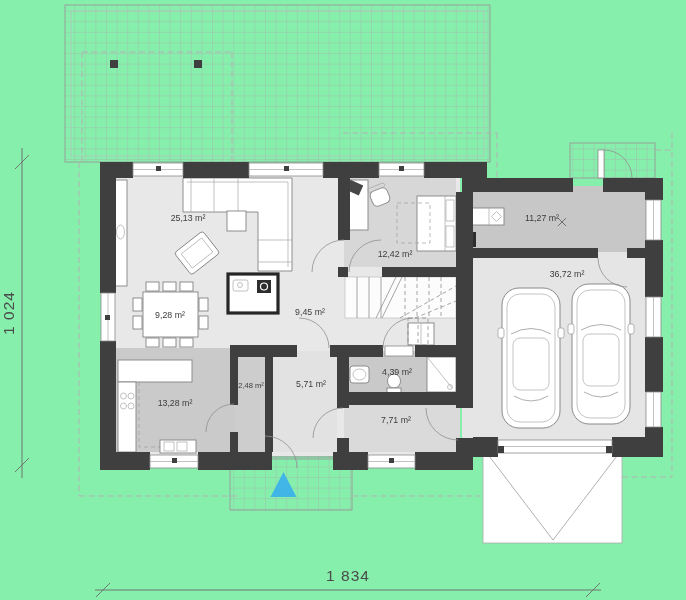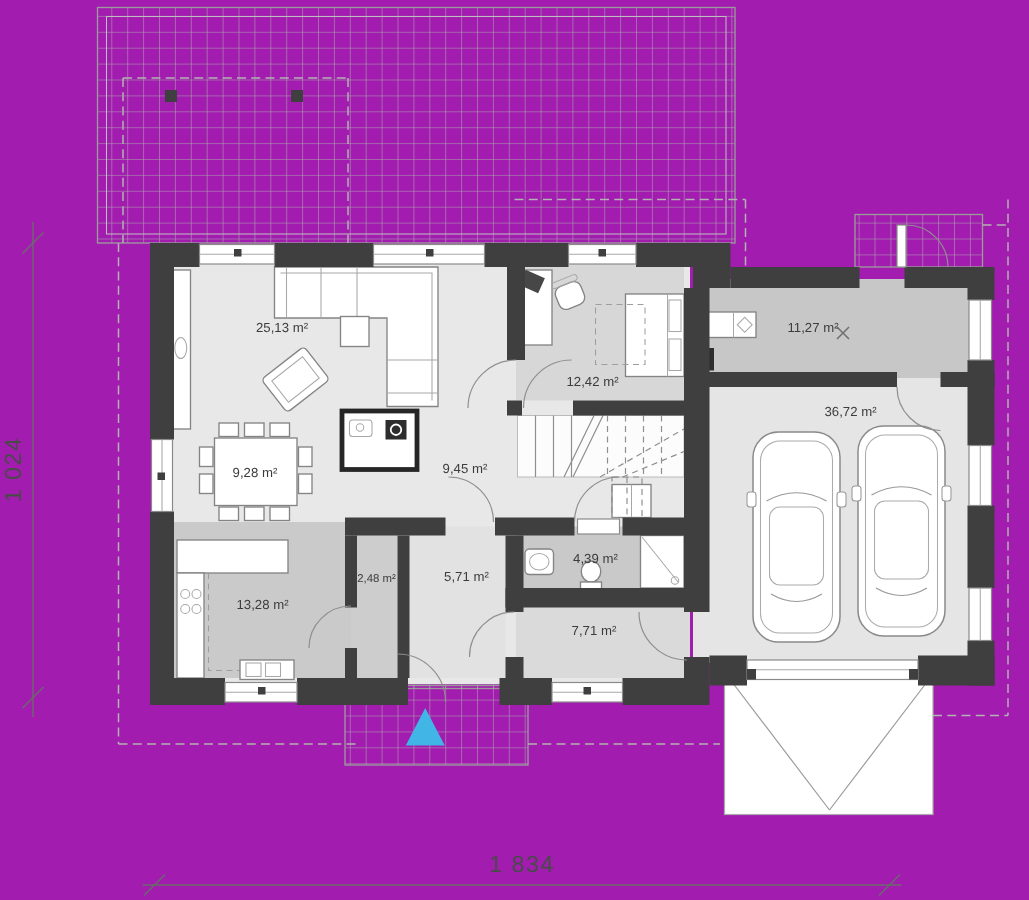--- a/index.html
+++ b/index.html
@@ -1,16 +1,16 @@
 <!DOCTYPE html>
 <html><head>
 <meta charset="utf-8">
 <style>
   html,body{margin:0;padding:0;background:#fff;}
-  .canvas{position:relative;width:686px;height:600px;background:#a21caf;overflow:hidden;
+  .canvas{position:relative;width:686px;height:600px;background:#86efac;overflow:hidden;
           font-family:"Liberation Sans", sans-serif;}
   svg{position:absolute;left:0;top:0;}
   .room-label{font-family:"Liberation Sans",sans-serif;font-size:8.8px;fill:#3c3c3c;text-anchor:middle;}
   .room-label.small{font-size:7.6px;}
   .dim-label{font-family:"Liberation Sans",sans-serif;font-size:15.5px;fill:#4a4a4a;text-anchor:middle;letter-spacing:1px;}
   .wall{fill:#3f3f3f;stroke:none;}
   .furn{fill:#ffffff;stroke:#848484;stroke-width:0.9;}
   .furn-thin{fill:none;stroke:#a8a8a8;stroke-width:0.7;}
   .arc{fill:none;stroke:#8f8f8f;stroke-width:0.8;}
   .dashline{fill:none;stroke:#b3b3b3;stroke-width:1;stroke-dasharray:6 3.5;}

